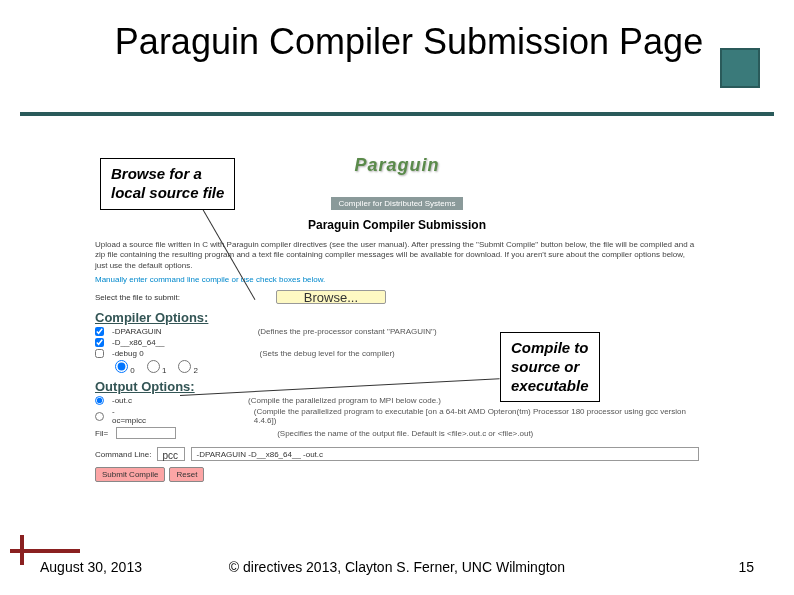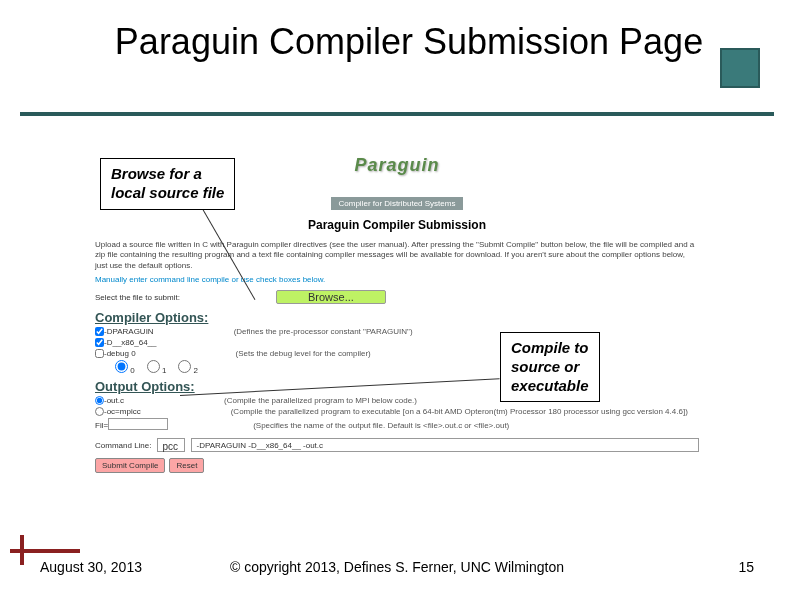--- a/index.html
+++ b/index.html
@@ -22,23 +22,23 @@
   
   
   .form-area { position: absolute; top: 155px; left: 95px; right: 95px; font-size: 9px; color: #333; }
   .logo-area { text-align: center; margin-bottom: 8px; }
   .logo-text { font-size: 18px; font-weight: bold; font-style: italic; color: #5a8a4a; text-shadow: 1px 1px 2px rgba(0,0,0,0.3); letter-spacing: 1px; }
   .logo-sub { display: inline-block; background: #8a9a9a; color: #fff; font-size: 8px; padding: 2px 8px; margin-top: 21px; }
   .form-title { text-align: center; font-weight: bold; font-size: 12px; margin: 8px 0; color: #000; }
   .form-intro { font-size: 8px; color: #444; margin-bottom: 4px; line-height: 1.3; }
   .form-hint { font-size: 8px; color: #0088cc; margin-bottom: 6px; }
   .file-row { display: flex; align-items: center; gap: 8px; font-size: 8px; margin-bottom: 6px; }
-  .file-input { border: 1px solid #999; padding: 1px 4px; font-size: 11px; background: #bef264; min-width: 110px; height: 14px; display: flex; align-items: center; justify-content: center; border-radius: 2px; }
+  .file-input { border: 1px solid #999; padding: 1px 4px; font-size: 13px; background: #fef9c3; min-width: 110px; height: 14px; display: flex; align-items: center; justify-content: center; border-radius: 2px; }
   .section-label { font-size: 13px; color: #355; margin: 4px 0 2px; text-decoration: underline; font-weight: bold; }
-  .opt-row { display: flex; align-items: flex-end; font-size: 8px; margin: 2px 0; }
+  .opt-row { display: flex; align-items: center; gap: 8px; font-size: 8px; margin: 2px 0; }
   .opt-row input[type="checkbox"], .opt-row input[type="radio"] { width: 9px; height: 9px; }
   .opt-desc { color: #555; font-size: 8px; }
   .debug-sub { margin-left: 20px; display: flex; gap: 12px; font-size: 8px; }
   .out-input { border: 1px solid #999; font-size: 8px; padding: 1px 2px; width: 60px; height: 12px; }
   .cmd-row { display: flex; align-items: center; gap: 6px; font-size: 8px; margin-top: 8px; }
   .cmd-box { border: 1px solid #999; padding: 2px 4px; font-size: 10px; min-width: 28px; height: 14px; background: #fff; }
   .cmd-text { border: 1px solid #999; padding: 2px 4px; font-size: 8px; flex: 1; height: 14px; background: #fff; }
   .btn-row { margin-top: 6px; display: flex; gap: 4px; }
   .sub-btn { border: 1px solid #888; background: #fca5a5; font-size: 8px; padding: 2px 6px; border-radius: 2px; }
   
@@ -130,16 +130,16 @@
     <div class="btn-row">
       <span class="sub-btn">Submit Compile</span>
       <span class="sub-btn">Reset</span>
     </div>
   </div>
 
   <div class="footer-vert"></div>
   <div class="footer-horiz"></div>
   <div class="footer">
     <span class="footer-date">August 30, 2013</span>
-    <span class="footer-copy">© copyright 2013, Defines S. Ferner, UNC Wilmington</span>
+    <span class="footer-copy">© directives 2013, Clayton S. Ferner, UNC Wilmington</span>
     <span class="footer-page">15</span>
   </div>
 </div>
 
 </body></html>

